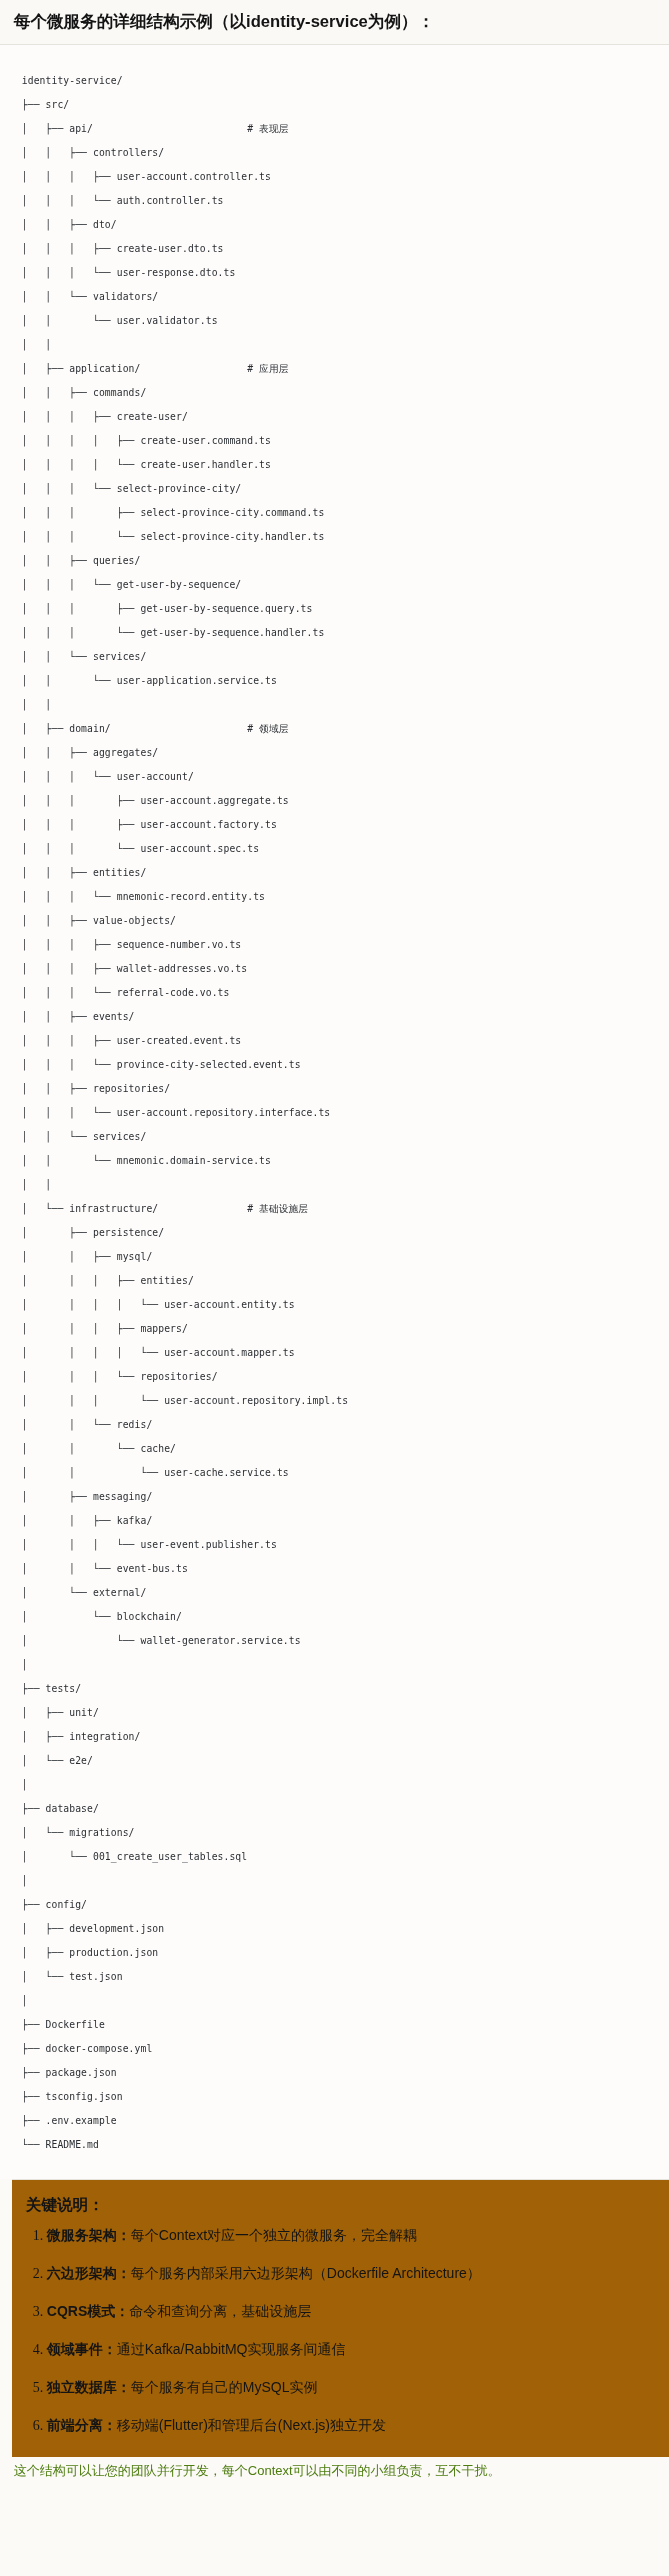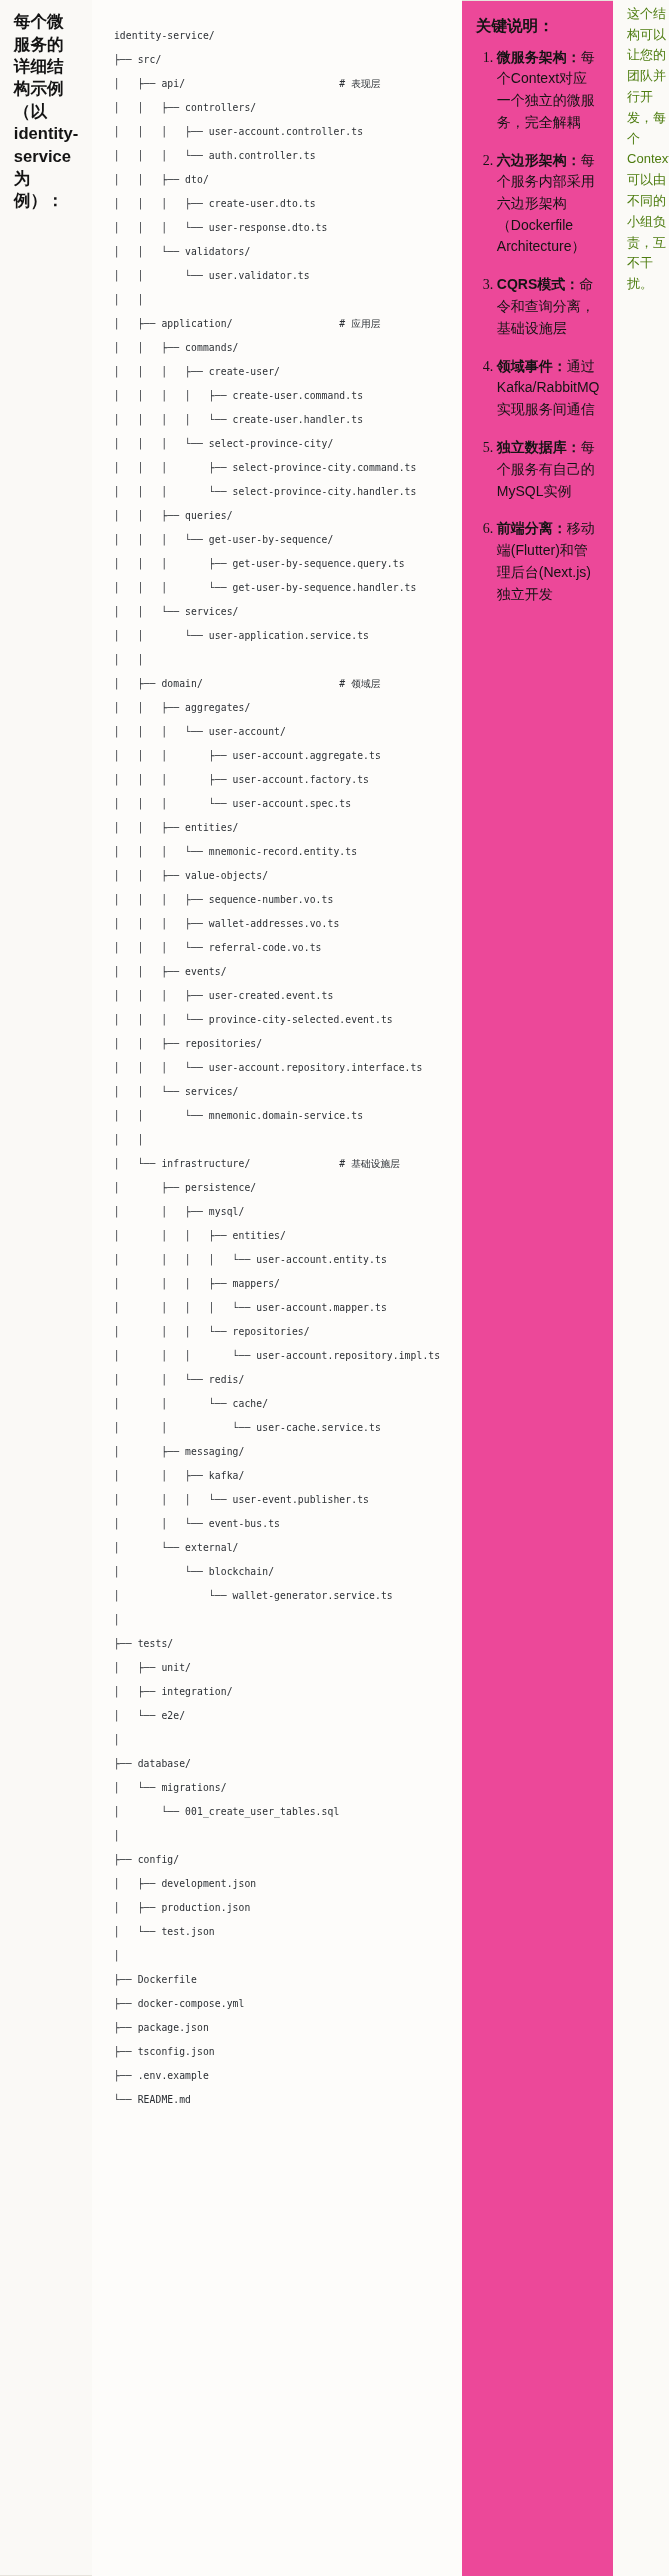--- a/index.html
+++ b/index.html
@@ -10,21 +10,21 @@
   body {
     width: 669px;
     font-family: "Liberation Sans", sans-serif;
     color: #1b1b1b;
   }
   .page {
     width: 669px;
     min-height: 2576px;
     background: #fbfaf7;
     display: flex;
-    flex-direction: row;
+    flex-direction: column;
   }
 
   
   .doc-header {
     padding: 11.3px 13.8px 10px 13.8px;
     background: #faf9f6;
     border-bottom: 0.6px solid #e6e3dc;
   }
   .doc-header h1 {
     margin: 0;
@@ -50,21 +50,22 @@
     color: #2a2e33;
     white-space: pre;
     letter-spacing: 0.1px;
     tab-size: 4;
   }
 
   
   .keypoints {
     padding: 10px 13.8px 3.8px 13.8px;
     border-top: 0.6px solid #e6e3dc;
-    background: #ec4899;
+    background: #a16207;
+    margin-left: 12px;
   }
   .keypoints h2 {
     margin: 3.8px 0 10px 0;
     font-size: 15.6px;
     font-weight: bold;
     line-height: 1.4;
     color: #141414;
   }
   ol.kp-list {
     margin: 0 0 6.3px 0;

